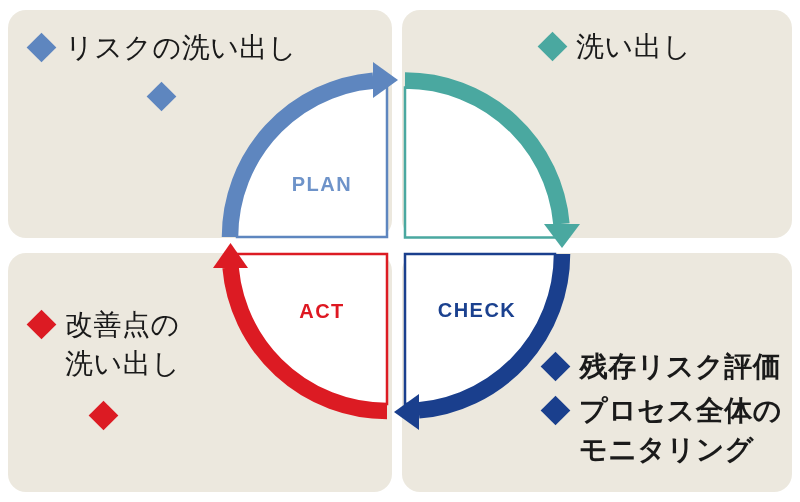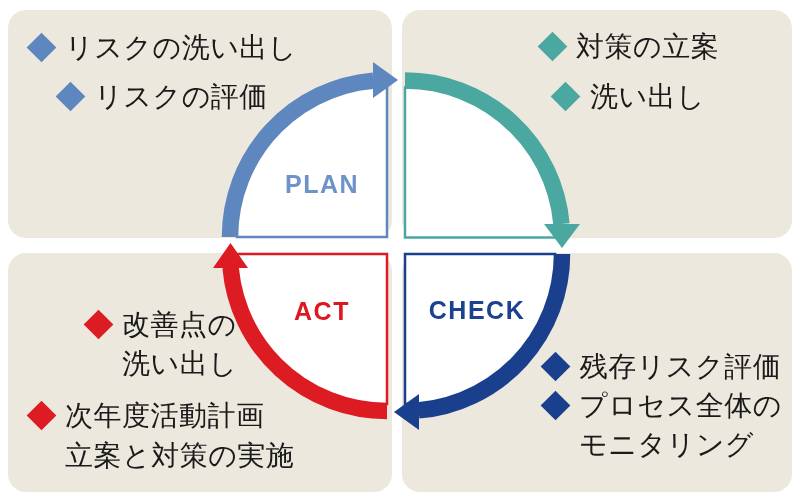--- a/index.html
+++ b/index.html
@@ -12,32 +12,32 @@
   .panel{position:absolute;border-radius:18px;}
   .panel-tl{left:8px;  top:10px;  width:384px; height:228px;}
   .panel-tr{left:402px; top:10px;  width:390px; height:228px;}
   .panel-bl{left:8px;  top:253px; width:384px; height:239px;}
   .panel-br{left:402px; top:253px; width:390px; height:239px;}
 
   .wheel{position:absolute;left:0;top:0;width:800px;height:502px;}
 
   .q-label{
     position:absolute;transform:translate(-50%,-50%);
-    font-weight:bold;font-size:25px;letter-spacing:1.5px;white-space:nowrap;
+    font-weight:bold;font-size:20px;letter-spacing:1.5px;white-space:nowrap;
   }
   .label-plan {left:322px;top:184px;}
   .label-do   {left:468px;top:183px;}
   .label-act  {left:322px;top:311px;}
   .label-check{left:469px;top:310px;margin-left:8px;}
 
   .list{position:absolute;display:flex;flex-direction:column;align-items:center;}
   .list-tl{left:26px; top:28px; gap:10px;}
   .list-tr{left:537px;top:27px; gap:11px;}
   .list-bl{left:26px; top:305px;gap:13px;}
-  .list-br{left:540px;top:347px;}
+  .list-br{left:540px;top:347px;gap:5px;font-weight:bold;}
 
   .item{display:flex;align-items:flex-start;gap:9px;}
   .dia-box{flex:none;width:30px;height:39px;display:flex;align-items:center;justify-content:center;}
   .dia{width:21px;height:21px;transform:rotate(45deg);}
   .item-text{
     font-size:28px;line-height:1.4;color:#1a1a1a;
     white-space:pre-line;letter-spacing:0.5px;
   }
 </style>
 </head>
@@ -76,53 +76,44 @@
     <div class="item">
       <span class="dia-box">
           <span class="dia" style="background: rgb(94, 134, 191);"></span>
         </span>
       <span class="item-text">リスクの洗い出し</span>
     </div>
     <div class="item">
       <span class="dia-box">
           <span class="dia" style="background: rgb(94, 134, 191);"></span>
         </span>
-      <span class="item-text">リスクの評価</span>
     </div>
   </div>
 
   <div class="list list-tr">
-    <div class="item">
-      <span class="dia-box">
-          <span class="dia" style="background: rgb(74, 168, 160);"></span>
-        </span>
-      <span class="item-text">対策の立案</span>
-    </div>
     <div class="item">
       <span class="dia-box">
           <span class="dia" style="background: rgb(74, 168, 160);"></span>
         </span>
       <span class="item-text">洗い出し</span>
     </div>
   </div>
 
   <div class="list list-bl">
     <div class="item">
       <span class="dia-box">
           <span class="dia" style="background: rgb(220, 27, 35);"></span>
         </span>
       <span class="item-text">改善点の
 洗い出し</span>
     </div>
     <div class="item">
       <span class="dia-box">
           <span class="dia" style="background: rgb(220, 27, 35);"></span>
         </span>
-      <span class="item-text">次年度活動計画
-立案と対策の実施</span>
     </div>
   </div>
 
   <div class="list list-br">
     <div class="item">
       <span class="dia-box">
           <span class="dia" style="background: rgb(26, 63, 141);"></span>
         </span>
       <span class="item-text">残存リスク評価</span>
     </div>

